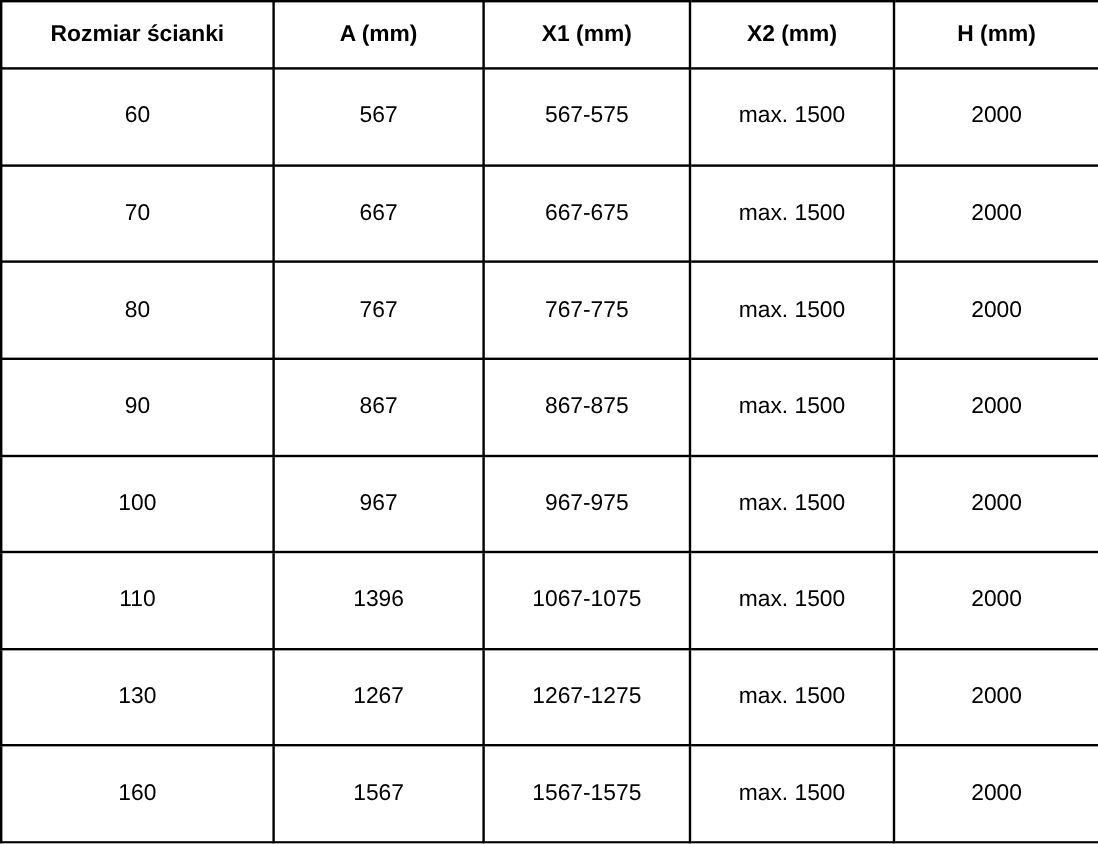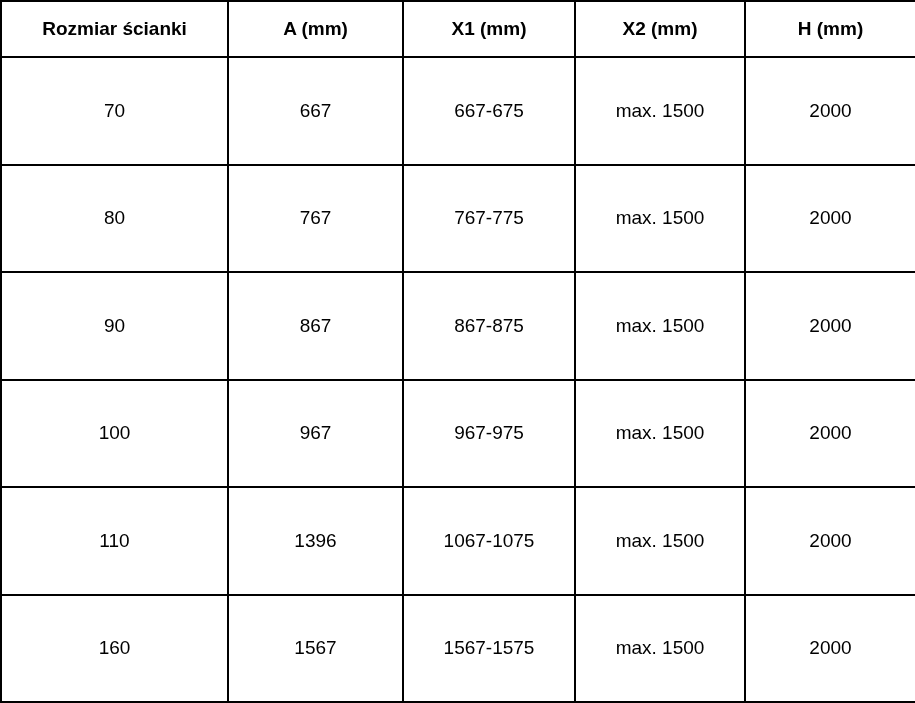--- a/index.html
+++ b/index.html
@@ -61,20 +61,27 @@
     <tr class="header-row">
       <th>Rozmiar ścianki</th>
       <th>A (mm)</th>
       <th>X1 (mm)</th>
       <th>X2 (mm)</th>
       <th>H (mm)</th>
     </tr>
   </thead>
   <tbody>
     <tr class="body-row">
+      <td>60</td>
+      <td>567</td>
+      <td>567-575</td>
+      <td>max. 1500</td>
+      <td>2000</td>
+    </tr>
+    <tr class="body-row">
       <td>70</td>
       <td>667</td>
       <td>667-675</td>
       <td>max. 1500</td>
       <td>2000</td>
     </tr>
     <tr class="body-row">
       <td>80</td>
       <td>767</td>
       <td>767-775</td>
@@ -96,20 +103,27 @@
       <td>2000</td>
     </tr>
     <tr class="body-row">
       <td>110</td>
       <td>1396</td>
       <td>1067-1075</td>
       <td>max. 1500</td>
       <td>2000</td>
     </tr>
     <tr class="body-row">
+      <td>130</td>
+      <td>1267</td>
+      <td>1267-1275</td>
+      <td>max. 1500</td>
+      <td>2000</td>
+    </tr>
+    <tr class="body-row">
       <td>160</td>
       <td>1567</td>
       <td>1567-1575</td>
       <td>max. 1500</td>
       <td>2000</td>
     </tr>
   </tbody>
 </table>
 
 </body></html>

